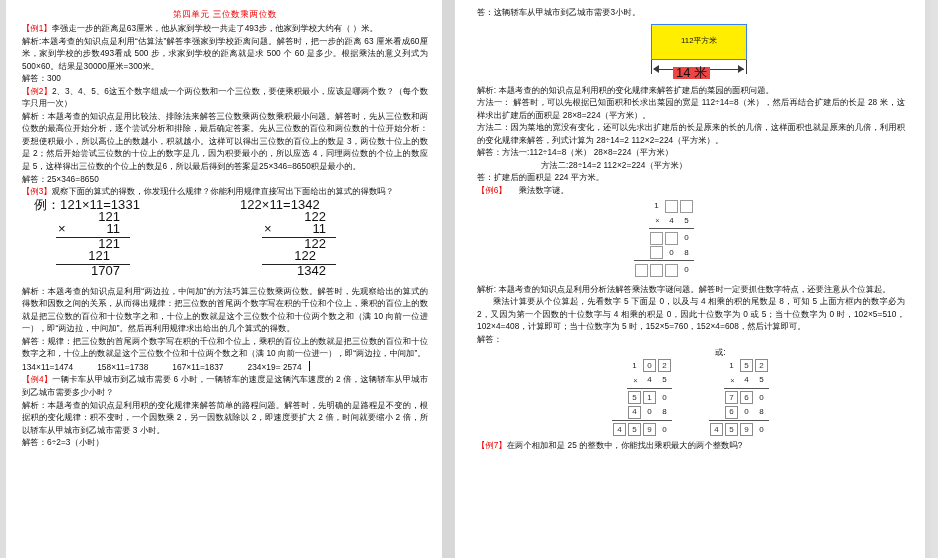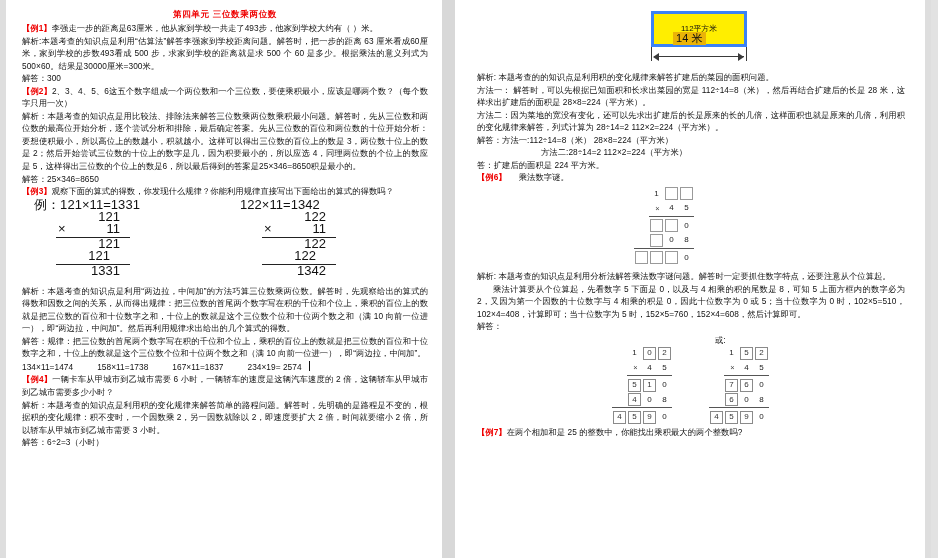--- a/index.html
+++ b/index.html
@@ -33,30 +33,30 @@
   .doc {
     font-size: 8.3px;
     line-height: 12.55px;
     color: #111;
     letter-spacing: 0.05px;
     text-align: justify;
     text-justify: inter-ideograph;
   }
   .unit-title {
     color: #ef0000;
-    font-weight: bold;
+    font-weight: normal;
     text-align: center;
     font-size: 8.6px;
     letter-spacing: 0.6px;
     margin: 2px 0 1px 0;
     line-height: 13px;
   }
   p.para { margin: 0; text-indent: 0; }
   p.indent { margin: 0; text-indent: 16px; }
-  .extag { color: #ef0000; font-weight: bold; }
+  .extag { color: #ef0000; font-weight: normal; }
 
   
   .ex3-wrap { position: relative; margin: 1px 0 0 0; height: 86px; }
   .ex3-col { position: absolute; font-size: 13px; line-height: 12.4px; }
   .ex3-col.c1 { left: 12px; top: 0; }
   .ex3-col.c2 { left: 218px; top: 0; }
   .vc-head { white-space: nowrap; }
   .vc-body { margin-left: 22px; width: 74px; }
   .vc-row { text-align: right; white-space: nowrap; padding-right: 10px; }
   .vc-row.mulline { border-bottom: 1px solid #222; padding-bottom: 1px; }
@@ -65,42 +65,42 @@
   .ex3-practice { margin-top: 1px; white-space: nowrap; font-size: 8.3px; }
   .ex3-practice span { display: inline-block; }
   .p-sp1 { width: 24px; }
 
   
   .fig-wrap { position: relative; height: 56px; margin: 5px 0 4px 0; }
   .yellow-box {
     position: absolute; left: 174px; top: 0;
     width: 96px; height: 36px;
     background: #ffee00;
-    border: 3px solid #3b82f6;
+    border: 1px solid #3b82f6;
     display: flex; align-items: center; justify-content: center;
     font-size: 7.8px; color: #111;
   }
   .dim-left, .dim-right {
     position: absolute; top: 36px; width: 1px; height: 14px; background: #3a3a3a;
   }
   .dim-left { left: 174px; }
   .dim-right { left: 269px; }
   .dim-line {
     position: absolute; left: 177px; top: 45px; width: 90px;
     height: 1px; background: #3a3a3a;
   }
   .dim-arrow-l, .dim-arrow-r {
     position: absolute; top: 41.5px; width: 0; height: 0;
     border-top: 4px solid transparent; border-bottom: 4px solid transparent;
   }
   .dim-arrow-l { left: 176px; border-right: 6px solid #3a3a3a; }
   .dim-arrow-r { left: 261px; border-left: 6px solid #3a3a3a; }
   .dim-label {
-    position: absolute; left: 196px; top: 21px;
-    background: #eab308; padding: 0 3px; font-size: 11px; color: #111;
+    position: absolute; left: 196px; top: 43px;
+    background: #ef4444; padding: 0 3px; font-size: 13px; color: #111;
   }
 
   
   .puz-wrap { position: relative; margin: 3px 0 2px 0; }
   .puz {
     display: inline-block;
     font-size: 9px;
     line-height: 1;
     color: #222;
   }
@@ -143,21 +143,21 @@
       <p class="para"><span class="extag">【例3】</span><span>观察下面的算式的得数，你发现什么规律？你能利用规律直接写出下面给出的算式的得数吗？</span></p>
 
       <div class="ex3-wrap">
         <div class="ex3-col c1">
           <div class="vc-head">例：121×11=1331</div>
           <div class="vc-body">
             <div class="vc-row">121</div>
             <div class="vc-row mulline"><span class="op">×</span><span>11</span></div>
             <div class="vc-row">121</div>
             <div class="vc-row sumline" style="padding-right:20px">121</div>
-            <div class="vc-row">1331</div>
+            <div class="vc-row">1707</div>
           </div>
         </div>
         <div class="ex3-col c2">
           <div class="vc-head">122×11=1342</div>
           <div class="vc-body">
             <div class="vc-row">122</div>
             <div class="vc-row mulline"><span class="op">×</span><span>11</span></div>
             <div class="vc-row">122</div>
             <div class="vc-row sumline" style="padding-right:20px">122</div>
             <div class="vc-row">1342</div>
@@ -174,20 +174,21 @@
       <p class="para">解答：6÷2=3（小时）</p>
 
     </div>
   </div>
 
   <div class="mid-gutter"></div>
 
   <div class="page right">
     <div class="doc">
 
+      <p class="para">答：这辆轿车从甲城市到乙城市需要3小时。</p>
 
 
       <div class="fig-wrap">
         <div class="yellow-box">
           <span>112平方米</span>
         </div>
         <div class="dim-left"></div>
         <div class="dim-right"></div>
         <div class="dim-line"></div>
         <div class="dim-arrow-l"></div>

